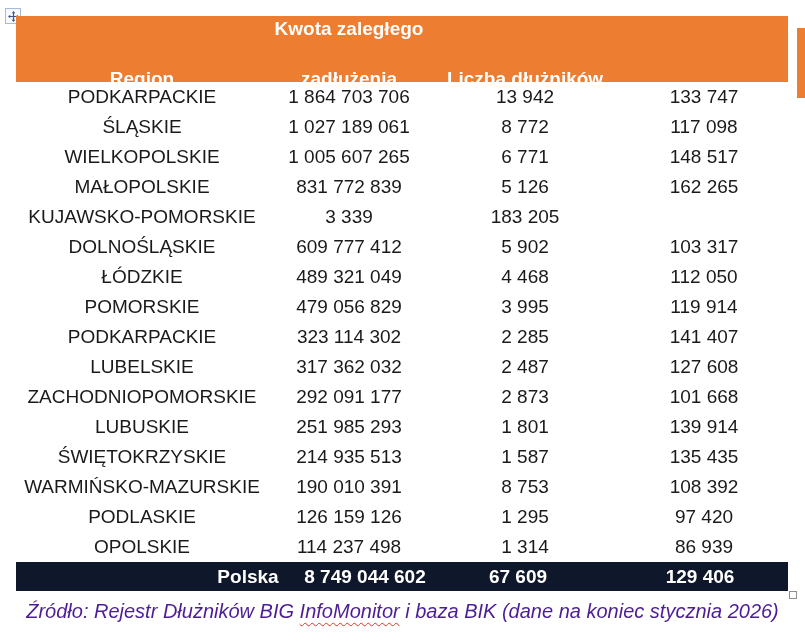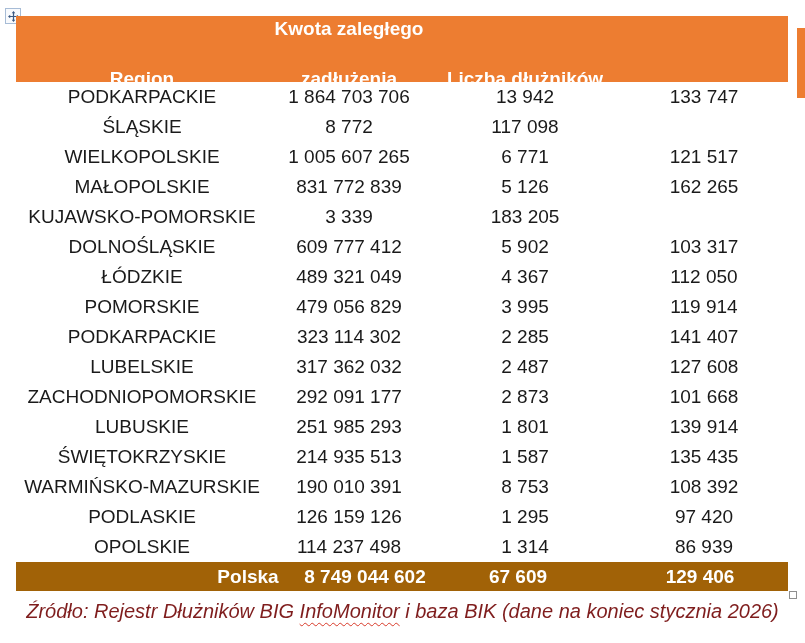--- a/index.html
+++ b/index.html
@@ -65,21 +65,21 @@
   .fcell.f0 { left: 232px; }
   .fcell.f1 { left: 349px; }
   .fcell.f2 { left: 502px; }
   .fcell.f3 { left: 684px; }
 
   .caption {
     position: absolute; left: 0; top: 600px; width: 805px;
     text-align: center;
     font-style: italic;
     font-size: 20px;
-    color: #7f1d1d;
+    color: #4c1d95;
   }
   .squiggle {
     text-decoration-line: underline;
     text-decoration-style: wavy;
     text-decoration-color: #d83a2a;
     text-decoration-thickness: 1px;
     text-underline-offset: 4px;
   }
 
   
@@ -125,28 +125,29 @@
 
   <div class="tbody">
       <div class="tr">
         <div class="td">PODKARPACKIE</div>
         <div class="td">1 864 703 706</div>
         <div class="td">13 942</div>
         <div class="td">133 747</div>
       </div>
       <div class="tr">
         <div class="td">ŚLĄSKIE</div>
+        <div class="td">1 027 189 061</div>
         <div class="td">8 772</div>
         <div class="td">117 098</div>
       </div>
       <div class="tr">
         <div class="td">WIELKOPOLSKIE</div>
         <div class="td">1 005 607 265</div>
         <div class="td">6 771</div>
-        <div class="td">121 517</div>
+        <div class="td">148 517</div>
       </div>
       <div class="tr">
         <div class="td">MAŁOPOLSKIE</div>
         <div class="td">831 772 839</div>
         <div class="td">5 126</div>
         <div class="td">162 265</div>
       </div>
       <div class="tr">
         <div class="td">KUJAWSKO-POMORSKIE</div>
         <div class="td">3 339</div>
@@ -154,21 +155,21 @@
       </div>
       <div class="tr">
         <div class="td">DOLNOŚLĄSKIE</div>
         <div class="td">609 777 412</div>
         <div class="td">5 902</div>
         <div class="td">103 317</div>
       </div>
       <div class="tr">
         <div class="td">ŁÓDZKIE</div>
         <div class="td">489 321 049</div>
-        <div class="td">4 367</div>
+        <div class="td">4 468</div>
         <div class="td">112 050</div>
       </div>
       <div class="tr">
         <div class="td">POMORSKIE</div>
         <div class="td">479 056 829</div>
         <div class="td">3 995</div>
         <div class="td">119 914</div>
       </div>
       <div class="tr">
         <div class="td">PODKARPACKIE</div>
@@ -213,21 +214,21 @@
         <div class="td">97 420</div>
       </div>
       <div class="tr">
         <div class="td">OPOLSKIE</div>
         <div class="td">114 237 498</div>
         <div class="td">1 314</div>
         <div class="td">86 939</div>
       </div>
     </div>
 
-  <div class="tfoot" style="background: #a16207;">
+  <div class="tfoot" style="background: #0f172a;">
     <span class="fcell f0">Polska</span>
     <span class="fcell f1">8 749 044 602</span>
     <span class="fcell f2">67 609</span>
     <span class="fcell f3">129 406</span>
   </div>
 
 </div>
 
 <div class="caption"><span>Źródło: Rejestr Dłużników BIG </span><span class="squiggle">InfoMonitor</span><span> i baza BIK (dane na koniec stycznia 2026)</span></div>
 

